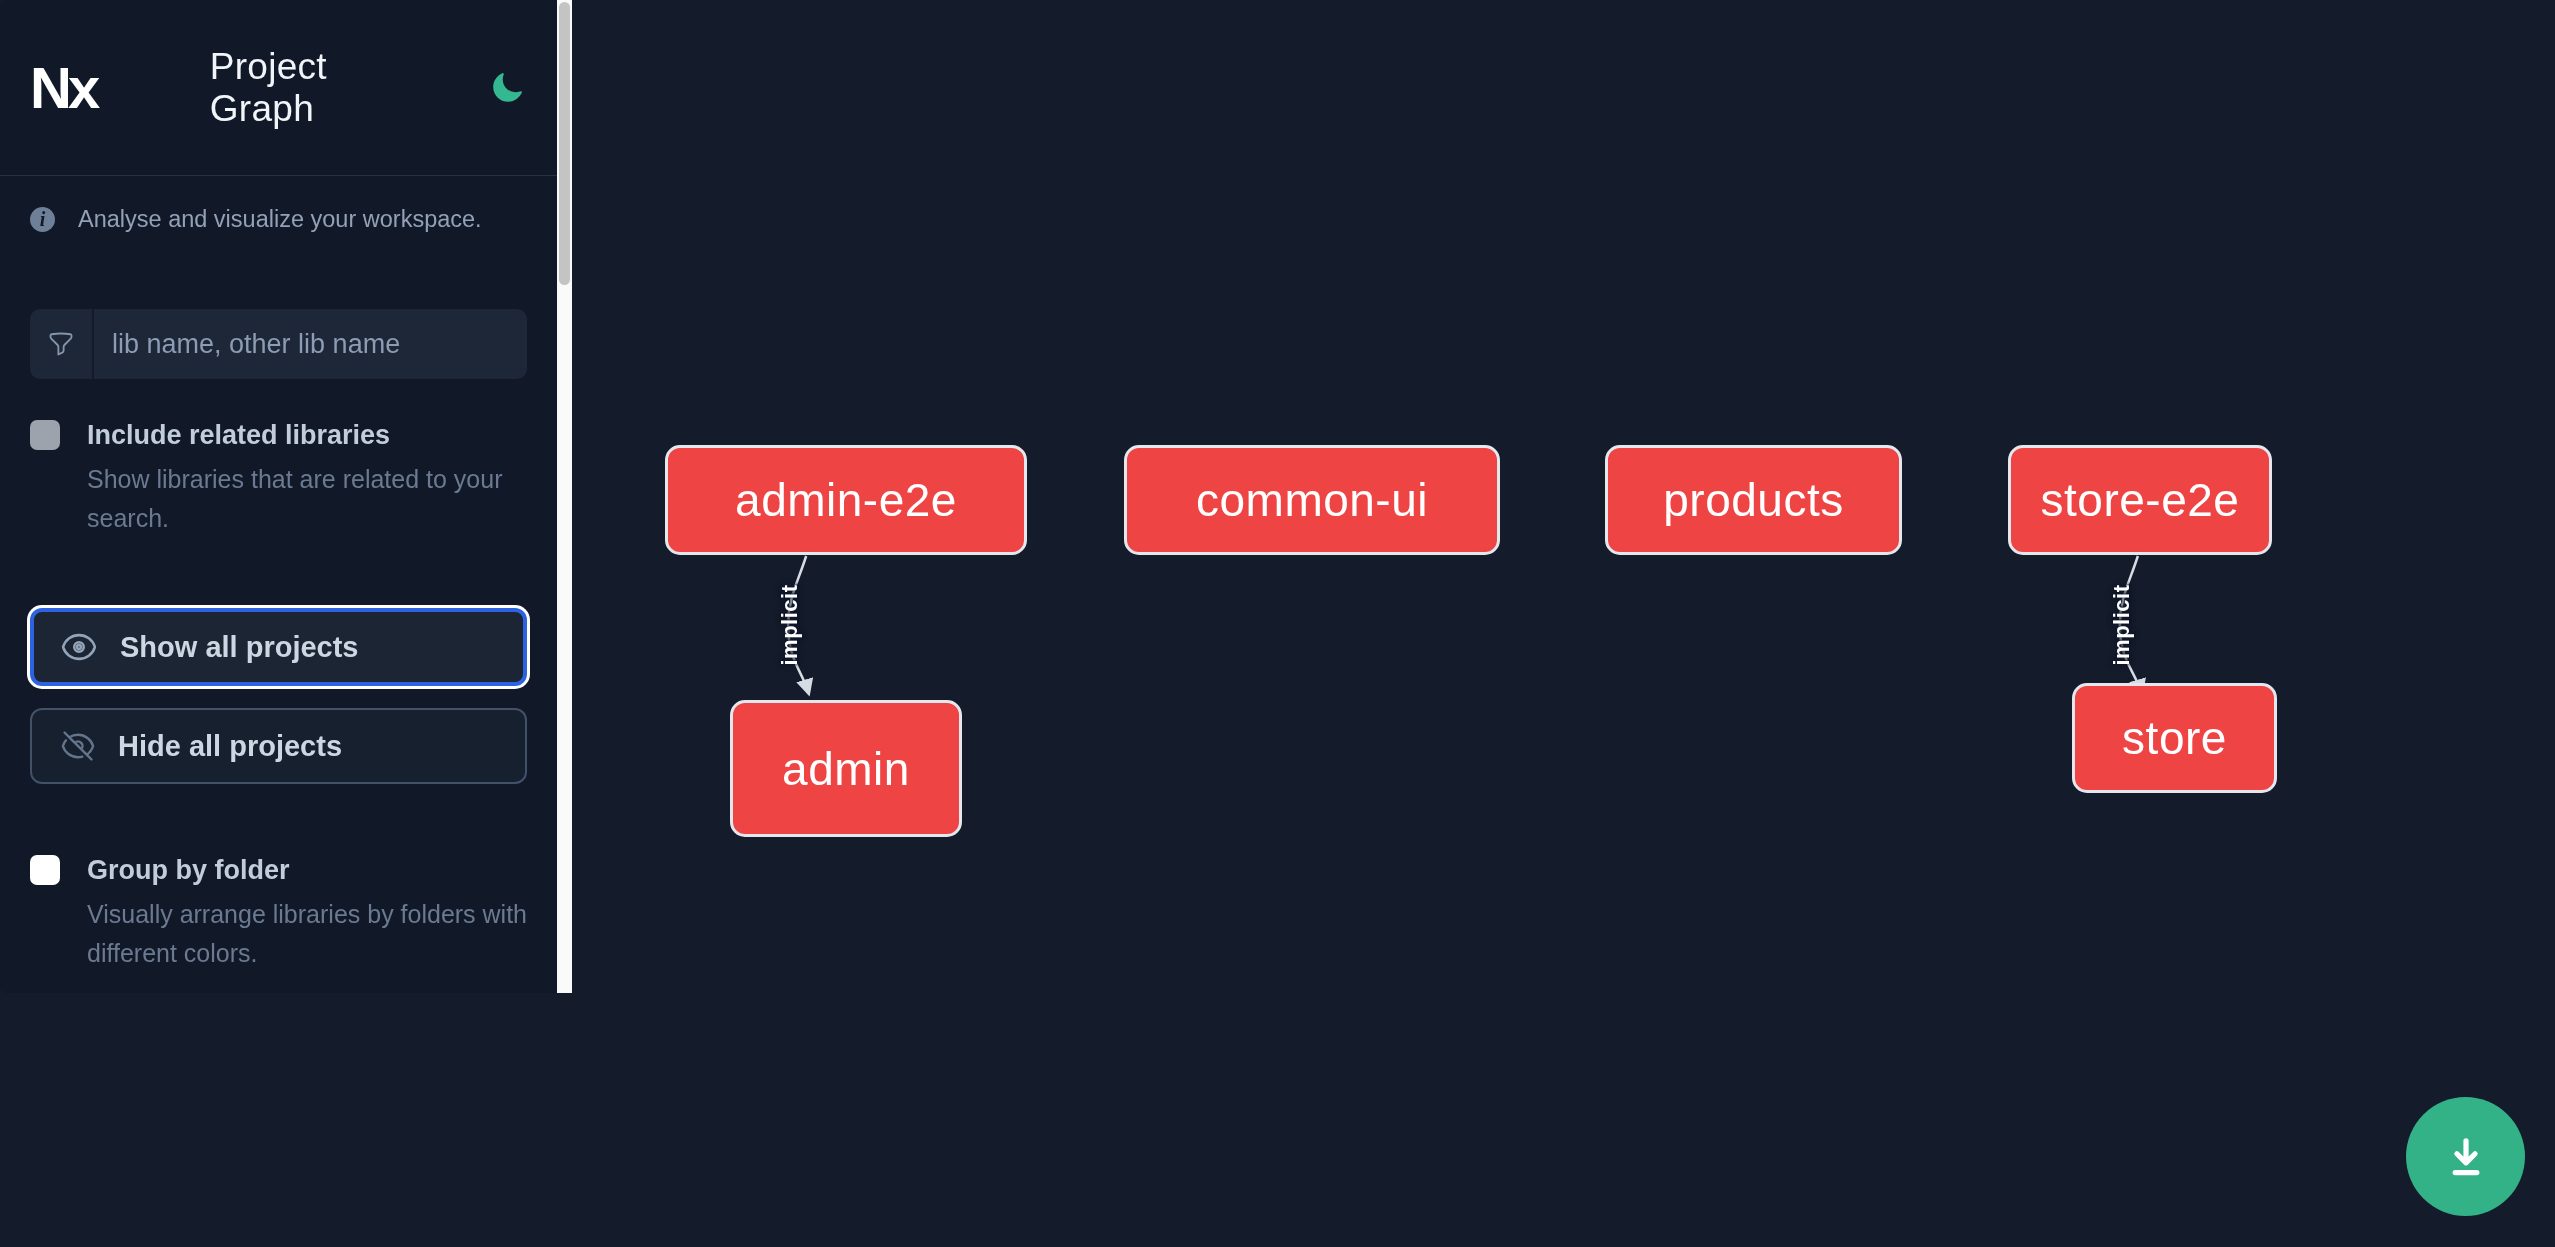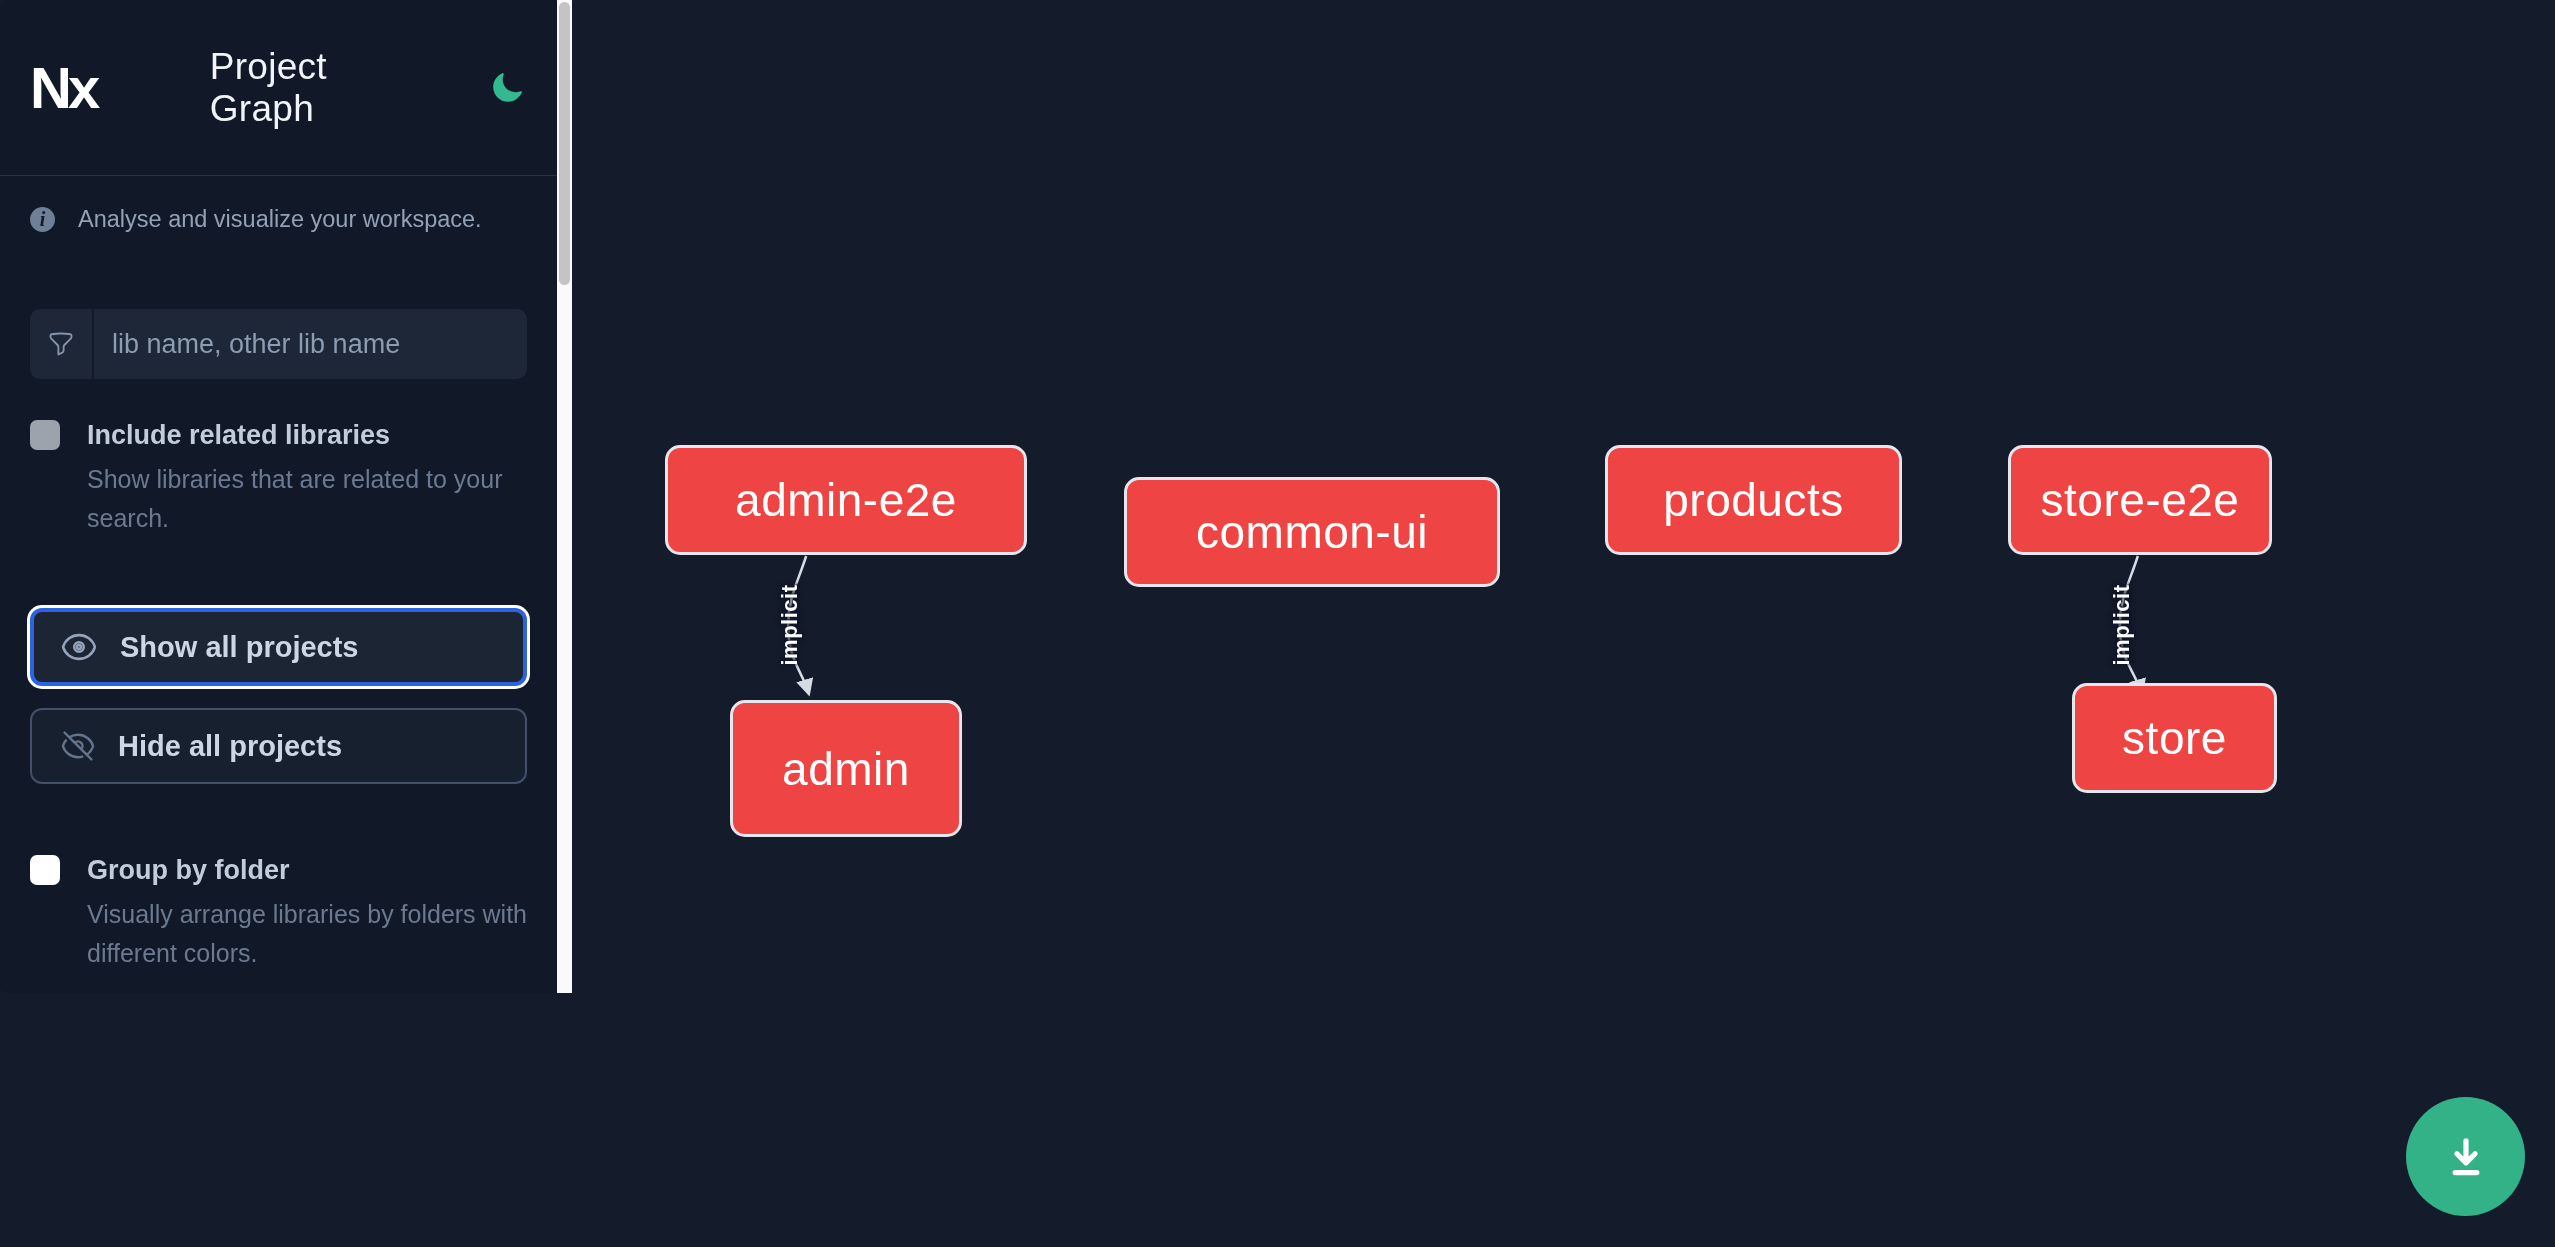--- a/index.html
+++ b/index.html
@@ -155,21 +155,21 @@
     </defs>
     <g id="edge-paths">
         <path d="M 234.18 556 C 225.18 584 216.18 598 216.18 625 C 216.18 661 229.88 670 236.88 694" fill="none" stroke="#d6dce4" stroke-width="2.5" marker-end="url(#arrowhead)"></path>
         <path d="M 1565.87 556 C 1556.87 584 1547.87 598 1547.87 625 C 1547.87 661 1562.7 670 1569.7 694" fill="none" stroke="#d6dce4" stroke-width="2.5" marker-end="url(#arrowhead)"></path>
       </g>
   </svg>
   <div id="graph-nodes">
       <div class="graph-node" style="left: 93px; top: 445px; width: 362px; height: 110px;">
         <span>admin-e2e</span>
       </div>
-      <div class="graph-node" style="left: 552px; top: 445px; width: 376px; height: 110px; margin-top: 32px;">
+      <div class="graph-node" style="left: 552px; top: 445px; width: 376px; height: 110px;">
         <span>common-ui</span>
       </div>
       <div class="graph-node" style="left: 1033px; top: 445px; width: 297px; height: 110px;">
         <span>products</span>
       </div>
       <div class="graph-node" style="left: 1436px; top: 445px; width: 264px; height: 110px;">
         <span>store-e2e</span>
       </div>
       <div class="graph-node" style="left: 158px; top: 700px; width: 232px; height: 137px;">
         <span>admin</span>

